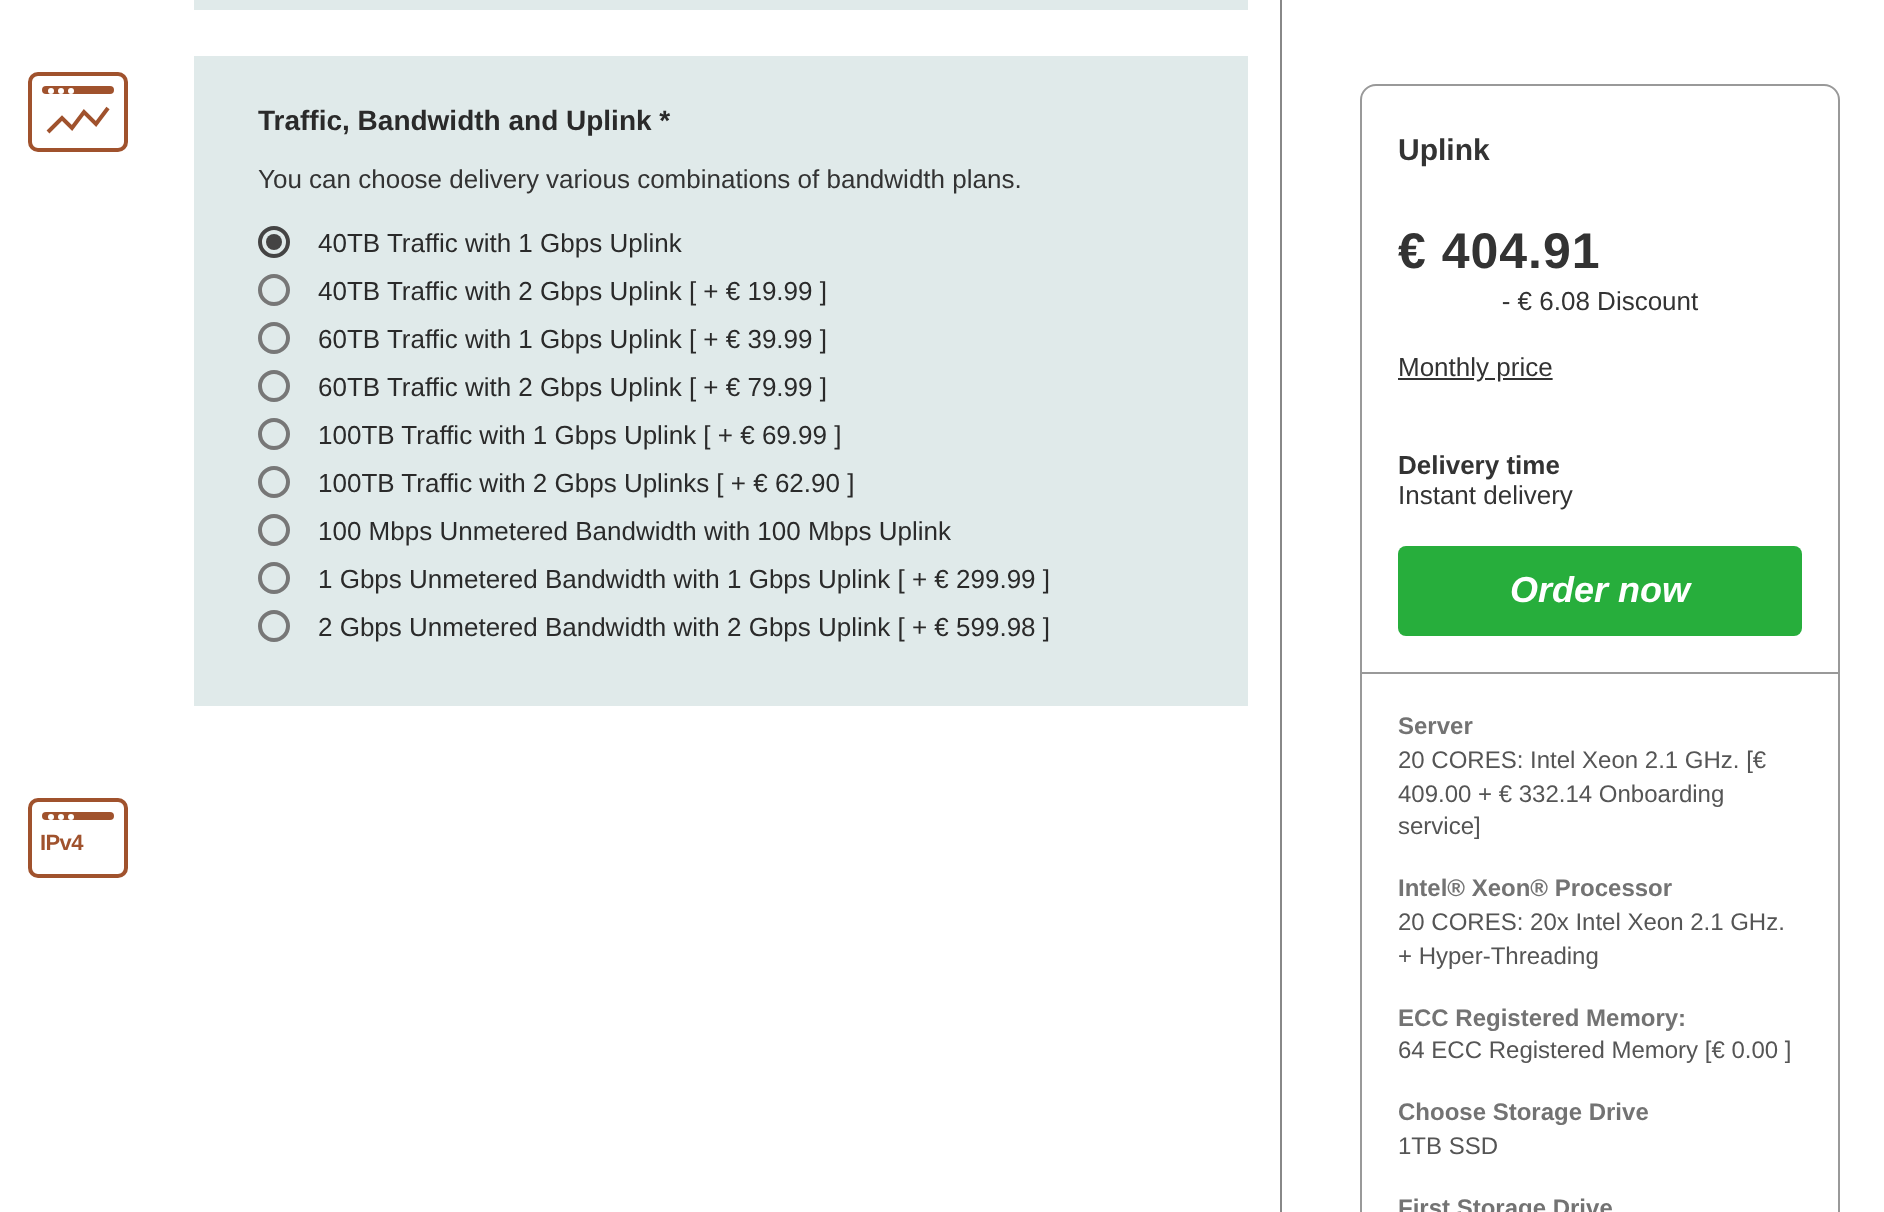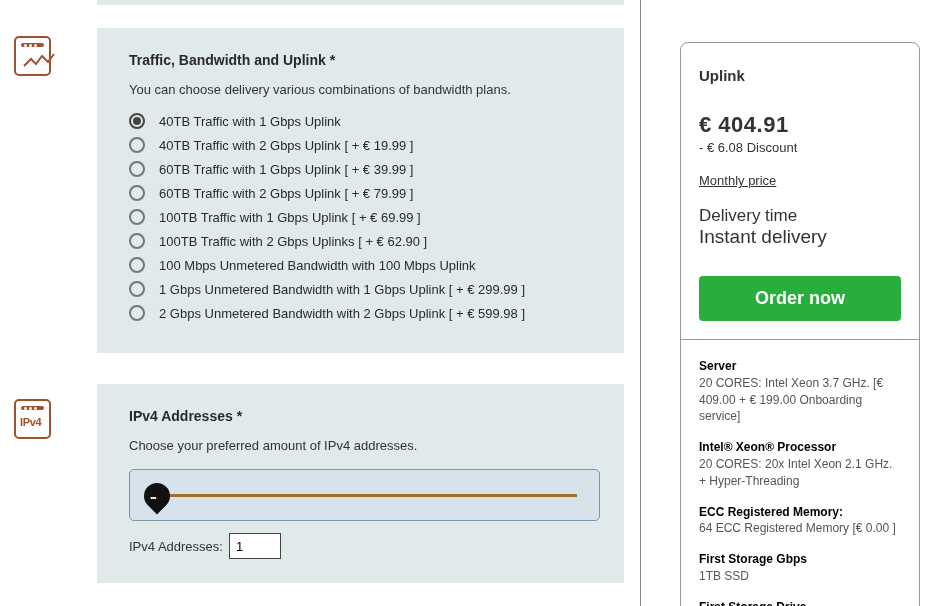--- a/index.html
+++ b/index.html
@@ -38,68 +38,70 @@
     }
     .summary-top {
       padding: 24px 18px 18px 18px;
     }
     .summary-top h3 {
       font-size: 15px;
       font-weight: bold;
       margin-bottom: 28px;
     }
     .price {
-      font-size: 22px;
+      font-size: 25px;
       font-weight: bold;
       letter-spacing: 0.5px;
     }
     .discount {
       font-size: 13px;
       margin-top: 2px;
+      text-align: center;
     }
     .monthly {
       font-size: 13px;
       margin-top: 18px;
       text-decoration: underline;
     }
     .delivery-lbl {
-      font-weight: normal;
-      font-size: 17px;
-      margin-top: 18px;
+      font-weight: bold;
+      font-size: 13px;
+      margin-top: 34px;
     }
     .delivery-val {
-      font-size: 19px;
+      font-size: 13px;
     }
     .order-btn {
       display: block;
       width: 100%;
       background: #27ae3c;
       color: #fff;
       font-weight: bold;
       font-size: 18px;
       text-align: center;
       padding: 12px 0;
       border: none;
       border-radius: 4px;
-      margin-top: 28px;
+      margin-top: 18px;
       cursor: pointer;
+      font-style: italic;
     }
     .summary-divider {
       border-top: 1px solid #999;
     }
     .summary-items {
       padding: 18px 18px 10px 18px;
     }
     .sitem { margin-bottom: 14px; font-size: 12px; line-height: 1.4; }
-    .sitem .t { font-weight: bold; color: #000000; }
+    .sitem .t { font-weight: bold; color: #737373; }
     .sitem .d { color: #555; }
 
     .section-icon {
       position: absolute;
-      width: 37px;
+      width: 50px;
       height: 40px;
       border: 2px solid #a0522d;
       border-radius: 5px;
       background: #fff;
     }
     .icon-bw { left: 14px; top: 36px; }
     .icon-ipv4 { left: 14px; top: 399px; }
     .icon-inner-bar {
       position: absolute;
       left: 5px; right: 5px; top: 5px; height: 4px;
@@ -299,63 +301,51 @@
   </div>
 
   <div class="section-icon icon-ipv4">
     <div class="icon-inner-bar"></div>
     <div class="icon-dot a"></div>
       <div class="icon-dot b"></div>
       <div class="icon-dot c"></div>
     <div class="ipv4-text">IPv4</div>
   </div>
 
-  <div class="card card-ipv4">
-    <h4>IPv4 Addresses *</h4>
-    <p class="desc">Choose your preferred amount of IPv4 addresses.</p>
-    <div class="slider-box">
-      <div class="slider-track"></div>
-      <div class="slider-handle"></div>
-    </div>
-    <div class="ipv4-input-row">
-      <label>IPv4 Addresses:</label>
-      <input type="text" value="1" style="">
-    </div>
-  </div>
 
 </div>
 
 <div class="divider-vert"></div>
 
 <div class="sidebar">
   <div class="summary-top">
     <h3>Uplink</h3>
     <div class="price">€ 404.91</div>
     <div class="discount">- € 6.08 Discount</div>
     <div class="monthly">Monthly price</div>
     <div class="delivery-lbl">Delivery time</div>
     <div class="delivery-val">Instant delivery</div>
     <button class="order-btn">Order now</button>
   </div>
   <div class="summary-divider"></div>
   <div class="summary-items" id="summary-items">
       <div class="sitem">
         <div class="t">Server</div>
-        <div class="d">20 CORES: Intel Xeon 3.7 GHz. [€ 409.00 + € 199.00 Onboarding service]</div>
+        <div class="d">20 CORES: Intel Xeon 2.1 GHz. [€ 409.00 + € 332.14 Onboarding service]</div>
       </div>
       <div class="sitem">
         <div class="t">Intel® Xeon® Processor</div>
         <div class="d">20 CORES: 20x Intel Xeon 2.1 GHz. + Hyper-Threading</div>
       </div>
       <div class="sitem">
         <div class="t">ECC Registered Memory:</div>
         <div class="d">64 ECC Registered Memory [€ 0.00 ]</div>
       </div>
       <div class="sitem">
-        <div class="t">First Storage Gbps</div>
+        <div class="t">Choose Storage Drive</div>
         <div class="d">1TB SSD</div>
       </div>
       <div class="sitem">
         <div class="t">First Storage Drive</div>
         <div class="d">1TB SSD</div>
       </div>
     </div>
 
 </div>
 

